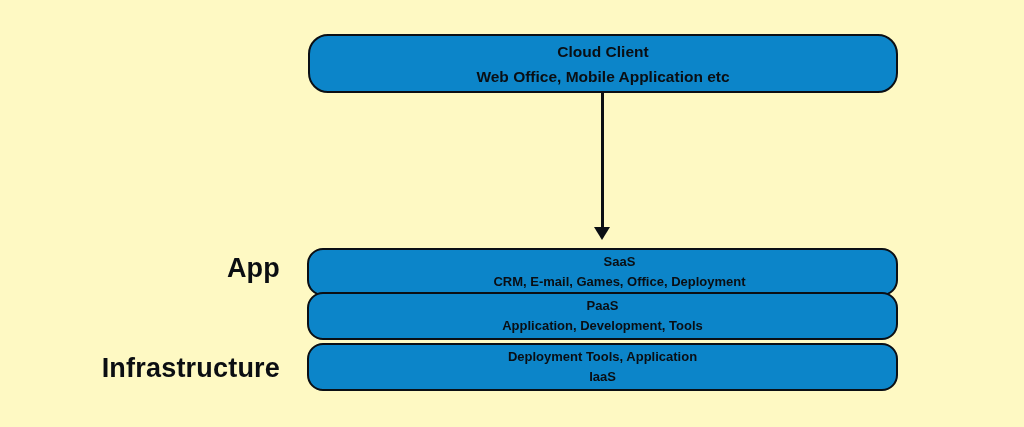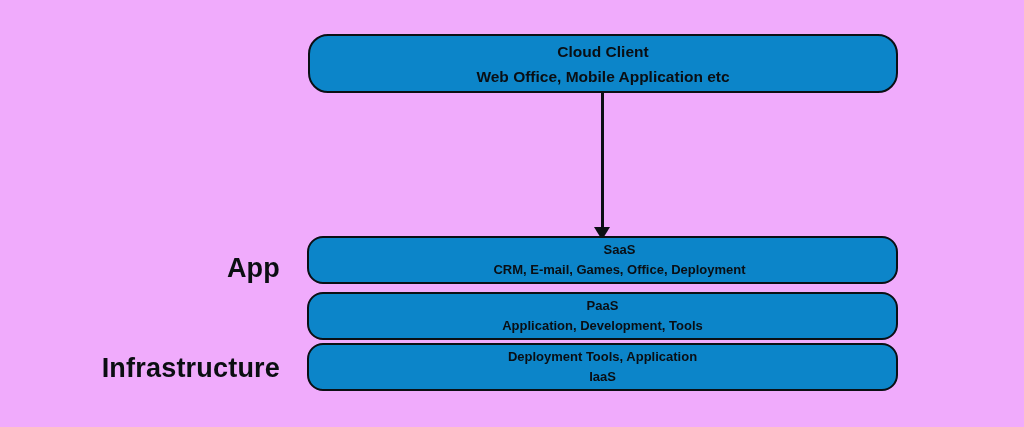--- a/index.html
+++ b/index.html
@@ -7,21 +7,21 @@
     padding: 0;
   }
   body {
     font-family: "Liberation Sans", "DejaVu Sans", sans-serif;
     background: #9aa0a3;
   }
   .canvas {
     position: relative;
     width: 1024px;
     height: 427px;
-    background: #f0abfc;
+    background: #fef9c3;
     overflow: hidden;
   }
   .node {
     position: absolute;
     background: #0c85c9;
     border: 2px solid #0b0f14;
     box-sizing: border-box;
     color: #0a0e13;
     text-align: center;
     display: flex;
@@ -39,21 +39,21 @@
     line-height: 25px;
   }
   .layer-box {
     left: 307px;
     width: 591px;
     height: 48px;
     border-radius: 16px;
     font-size: 13px;
     line-height: 20px;
   }
-  .layer-box.saas { top: 236px; padding-left: 34px; }
+  .layer-box.saas { top: 248px; padding-left: 34px; }
   .layer-box.paas { top: 292px; }
   .layer-box.iaas { top: 343px; }
 
   .side-label {
     position: absolute;
     left: 40px;
     width: 240px;
     text-align: right;
     font-size: 27px;
     font-weight: bold;

